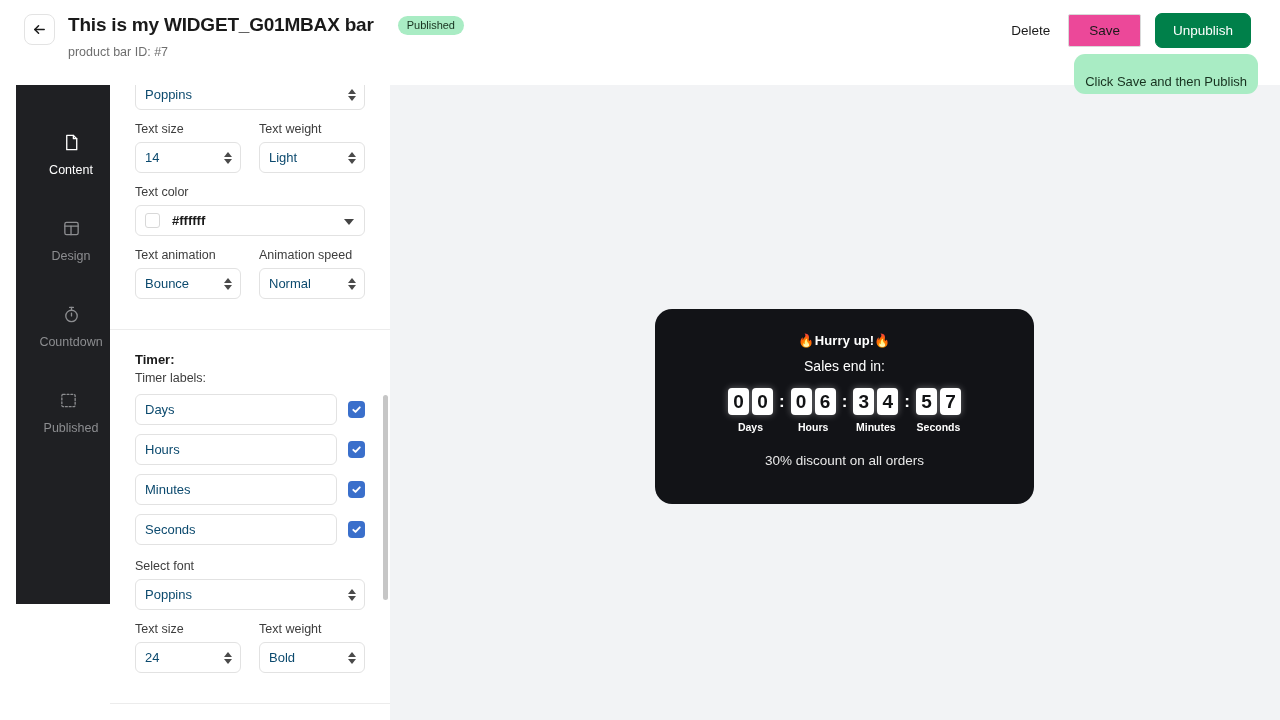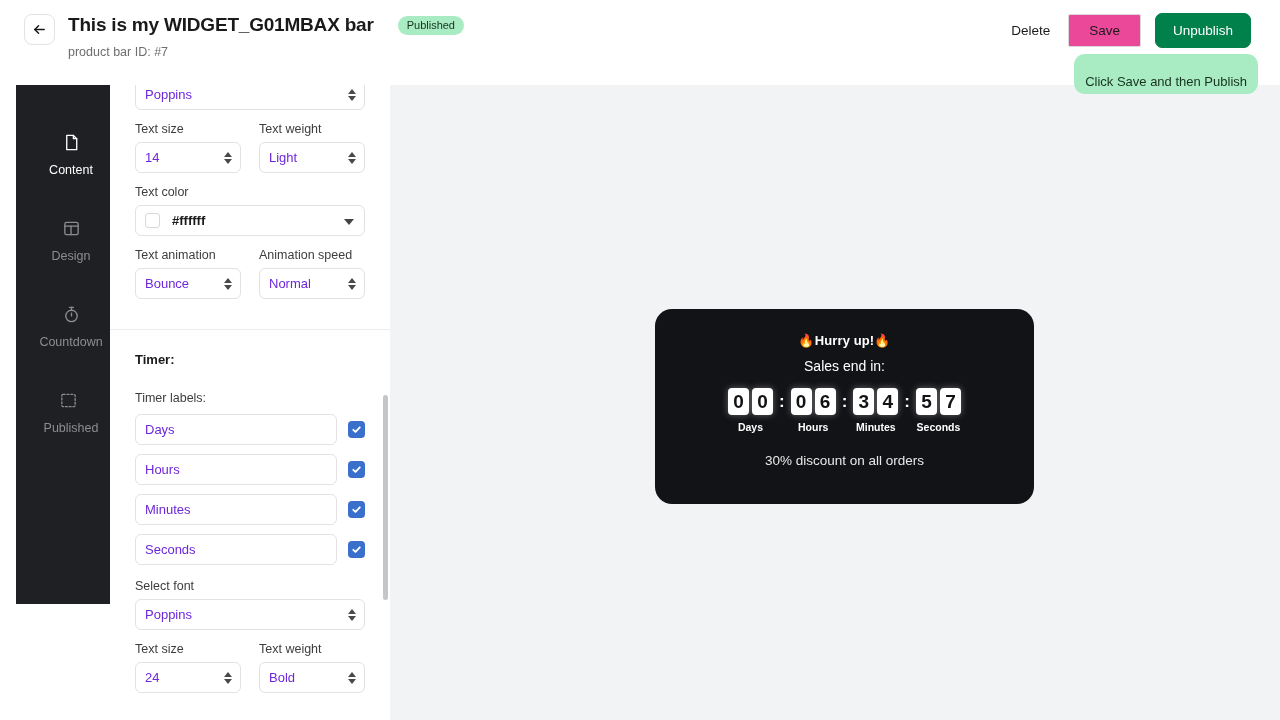--- a/index.html
+++ b/index.html
@@ -78,32 +78,32 @@
 
   
   .panel {
     position: absolute; left: 110px; top: 85px; width: 280px; height: 635px;
     background: #ffffff; overflow: hidden;
   }
   .panel-inner { position: absolute; left: 0; top: -22px; width: 280px; }
   .section { padding: 16px 25px 18px; border-bottom: 1px solid #ececec; }
   .section.no-border { border-bottom: none; }
   .section-title {
-    font-size: 13px; font-weight: bold; color: #1a1a1a; margin-bottom: 24px;
+    font-size: 13px; font-weight: bold; color: #1a1a1a; margin-bottom: 4px;
   }
   .field-label {
     font-size: 12.5px; color: #3d3d3d; margin-bottom: 6px;
   }
   .field { margin-bottom: 12px; }
   .row { display: flex; gap: 18px; }
   .row .field { flex: 1; margin-bottom: 12px; }
 
   select.inp, input.inp {
     width: 100%; height: 31px; border: 1px solid #e2e2e2; border-radius: 6px;
-    background: #ffffff; font-size: 13px; color: #6d28d9;
+    background: #ffffff; font-size: 13px; color: #0c4a6e;
     padding: 0 9px; font-family: inherit; outline: none;
     -webkit-appearance: none; appearance: none;
   }
   .sel-wrap { position: relative; }
   .sel-wrap .stepper {
     position: absolute; right: 9px; top: 50%; transform: translateY(-50%);
     pointer-events: none; display: flex; flex-direction: column; gap: 2px;
   }
   .stepper i {
     display: block; width: 0; height: 0; border-left: 4px solid transparent;

